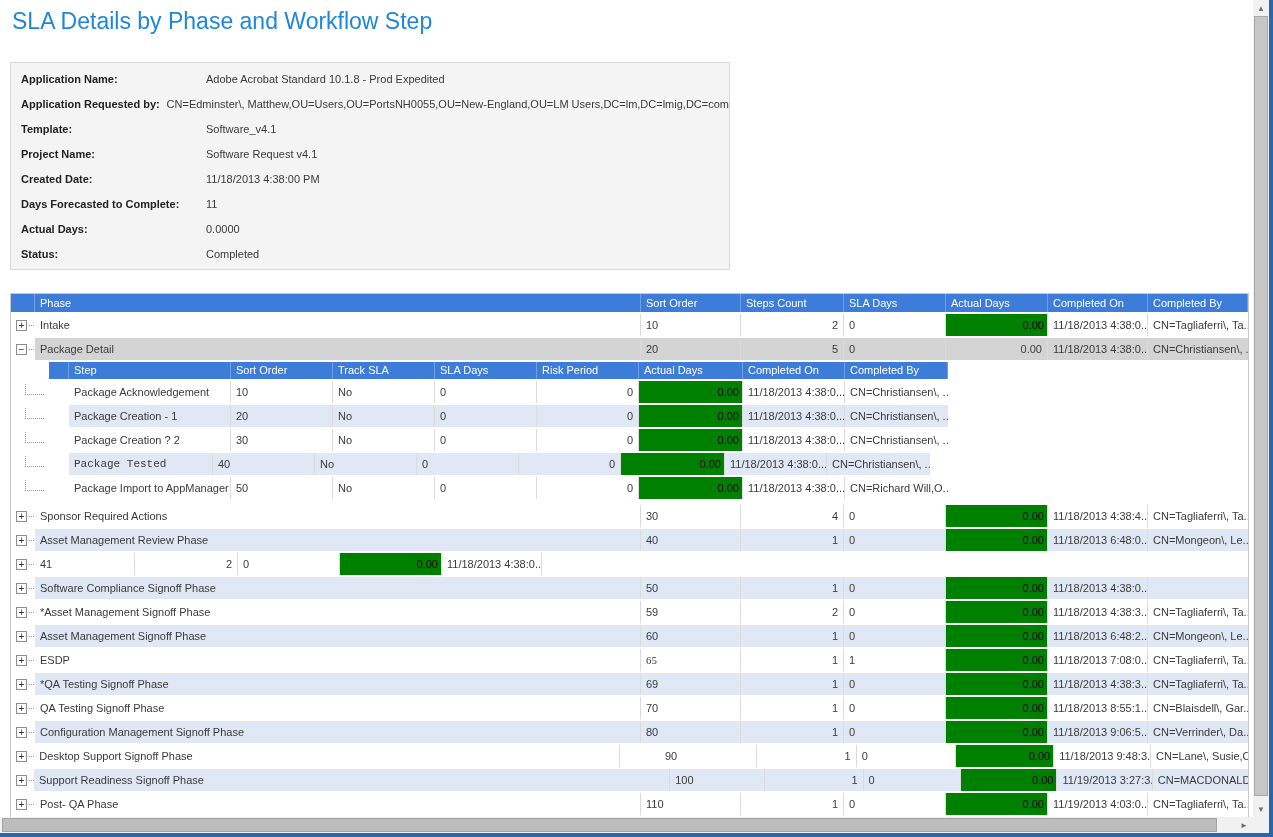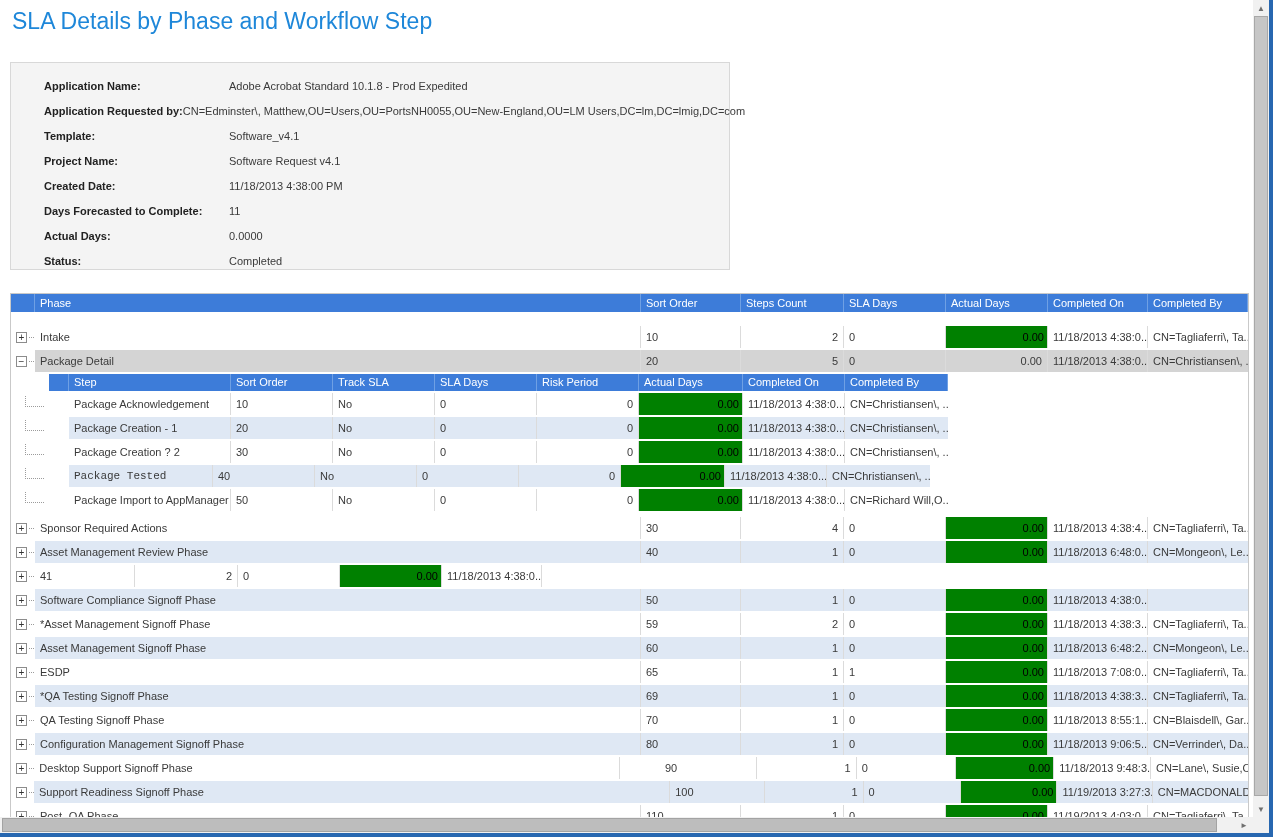--- a/index.html
+++ b/index.html
@@ -9,26 +9,26 @@
     --header-blue:#3D7CD9;
     --alt-row:#DFE8F4;
     --gray-row:#D4D4D4;
     --green:#008000;
     --title-blue:#1E87D9;
     --border-blue:#2767B0;
   }
   .page-title{position:absolute;left:12px;top:8px;font-size:23px;font-weight:normal;color:var(--title-blue);margin:0;}
   
   .info-panel{position:absolute;left:10px;top:62px;width:720px;height:208px;background:#F4F4F4;border:1px solid #D8D8D8;box-sizing:border-box;padding:10px 0 0 10px;}
-  .info-row{display:flex;height:25px;align-items:center;font-size:11px;margin-left:23px;}
+  .info-row{display:flex;height:25px;font-size:11px;}
   .info-label{width:185px;font-weight:bold;color:#222;white-space:nowrap;}
   .info-value{color:#3A3A3A;white-space:nowrap;}
   
   .sla-table{position:absolute;left:10px;top:293px;width:1239px;border:1px solid #C9C9C9;box-sizing:border-box;background:#fff;padding-bottom:1px;}
-  .hrow{display:flex;height:18px;margin-bottom:14px;}
+  .hrow{display:flex;height:18px;margin-bottom:2px;}
   .th{background:var(--header-blue);color:#fff;font-size:11px;line-height:18px;height:18px;padding:0 5px;border-right:1px solid #6FA0E4;box-sizing:border-box;white-space:nowrap;overflow:hidden;}
   .th.mini{padding:0;}
   .trow{display:flex;height:22px;margin-bottom:2px;}
   .tc{box-sizing:border-box;border-right:1px solid #DBDBDB;padding:0 5px;line-height:22px;height:22px;font-size:11px;color:#3A3A3A;white-space:nowrap;overflow:hidden;}
   .tc:last-child{border-right:none;}
   .tc-icon{border-right:none;background:#fff;display:flex;align-items:center;padding:0 0 0 5px;}
   .band-white{background:#fff;}
   .band-alt{background:var(--alt-row);}
   .band-gray{background:var(--gray-row);}
   .ar{text-align:right;}
@@ -315,21 +315,21 @@
       </div>
       <div class="tc band-alt" style="width: 100px;">11/18/2013 6:48:2...</div>
       <div class="tc band-alt" style="width: 100px;">CN=Mongeon\, Le...</div>
     </div>
     <div class="trow">
       <div class="tc tc-icon" style="width: 24px;">
         <span class="expand-box">+</span>
         <span class="hdots"></span>
       </div>
       <div class="tc band-white" style="width: 606px;">ESDP</div>
-      <div class="tc band-white" style="width: 100px;">65</div>
+      <div class="tc band-white" style="width: 100px; font-family: Liberation Serif, serif;">65</div>
       <div class="tc band-white ar" style="width: 103px;">1</div>
       <div class="tc band-white" style="width: 102px;">1</div>
       <div class="tc band-white tc-actual" style="width: 102px;">
         <div class="green-fill">0.00</div>
       </div>
       <div class="tc band-white" style="width: 100px;">11/18/2013 7:08:0...</div>
       <div class="tc band-white" style="width: 100px;">CN=Tagliaferri\, Ta..</div>
     </div>
     <div class="trow">
       <div class="tc tc-icon" style="width: 24px;">

